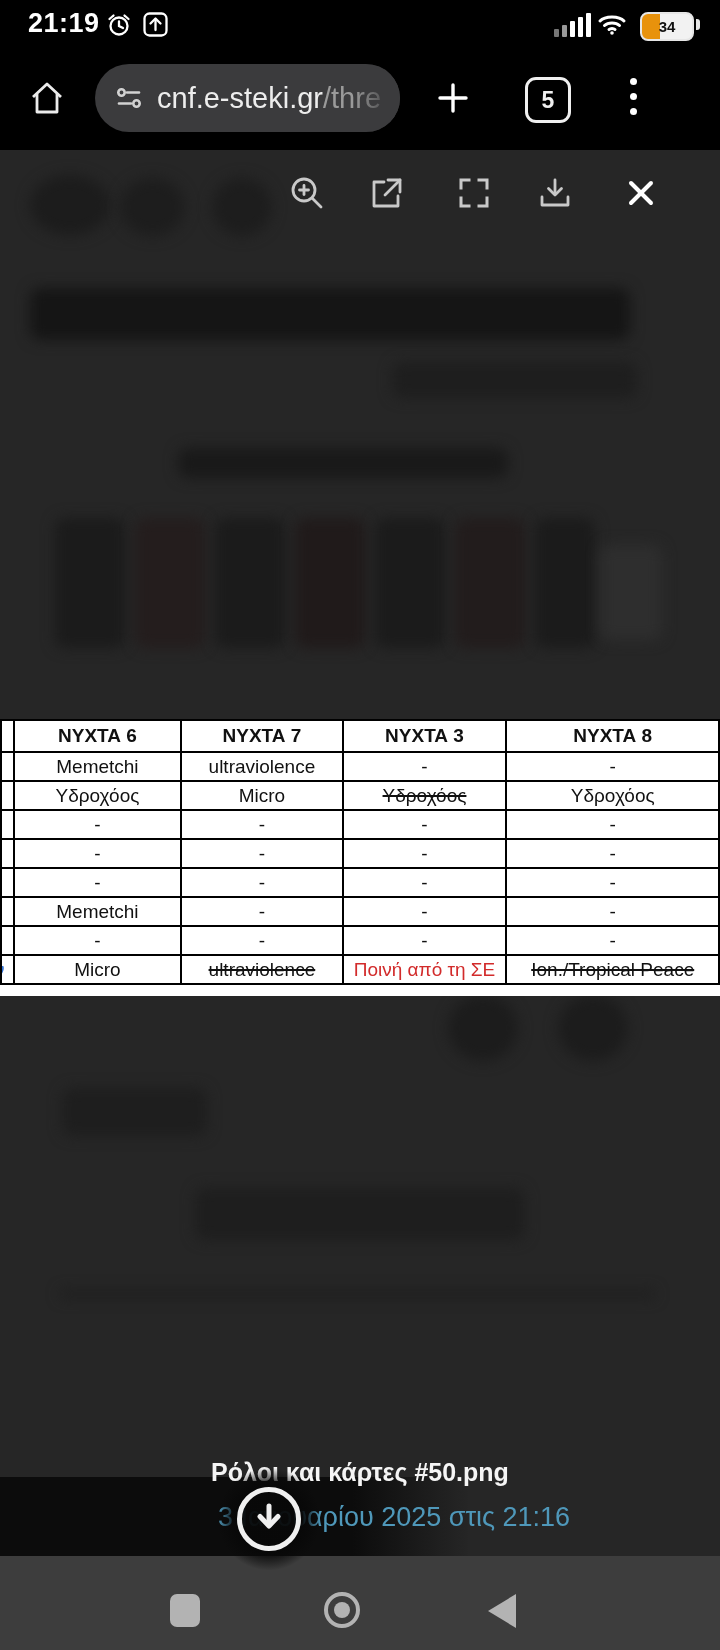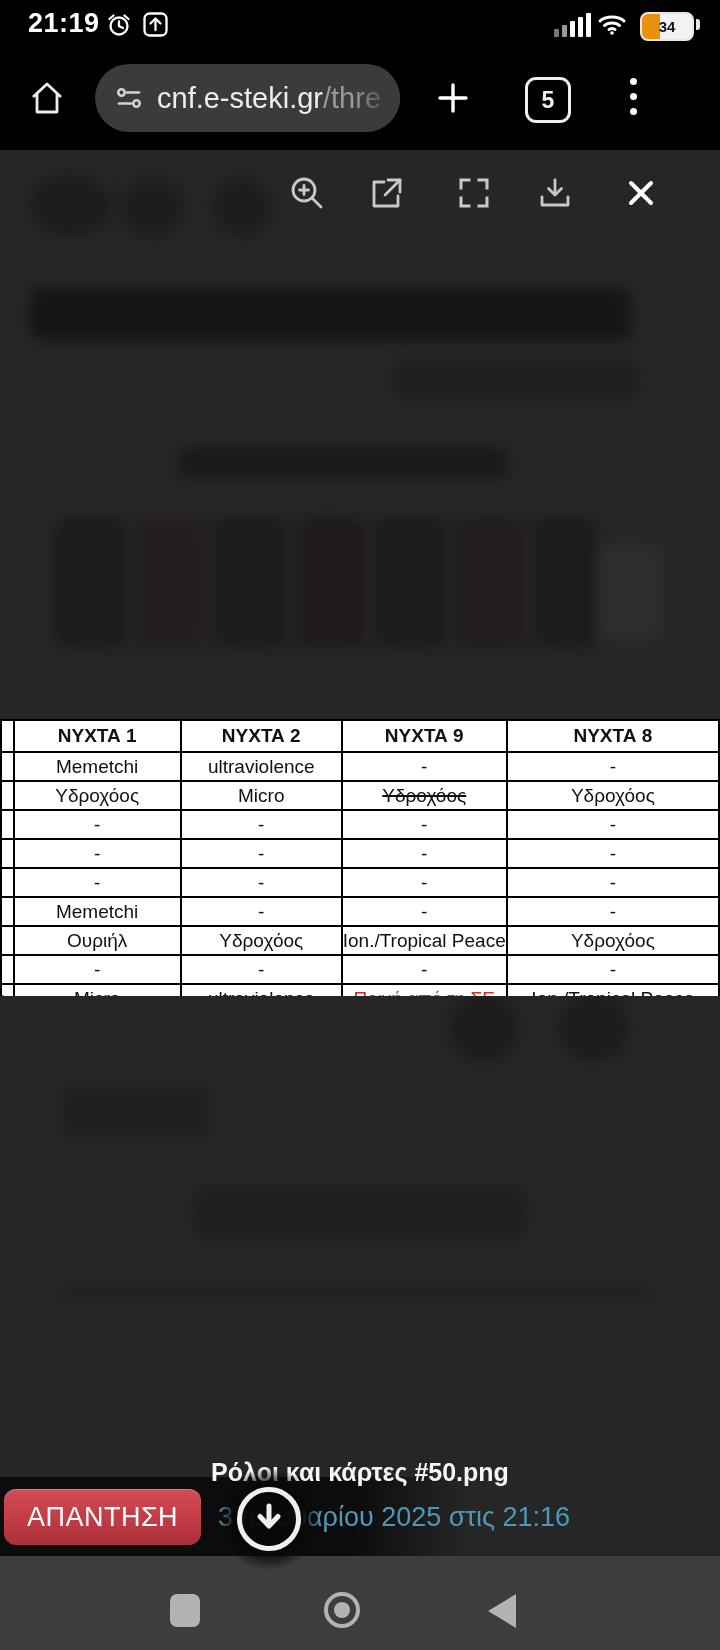--- a/index.html
+++ b/index.html
@@ -227,23 +227,23 @@
       <colgroup>
           <col style="width: 13px;">
           <col style="width: 172px;">
           <col style="width: 164px;">
           <col style="width: 165px;">
           <col style="width: 215px;">
         </colgroup>
       <thead>
           <tr>
             <th class="sliver"></th>
-            <th>ΝΥΧΤΑ 1</th>
-            <th>ΝΥΧΤΑ 2</th>
-            <th>ΝΥΧΤΑ 9</th>
+            <th>ΝΥΧΤΑ 6</th>
+            <th>ΝΥΧΤΑ 7</th>
+            <th>ΝΥΧΤΑ 3</th>
             <th>ΝΥΧΤΑ 8</th>
           </tr>
         </thead>
       <tbody>
           <tr>
             <td class="sliver"></td>
             <td>Memetchi</td>
             <td>ultraviolence</td>
             <td>-</td>
             <td>-</td>
@@ -275,27 +275,20 @@
             <td>-</td>
             <td>-</td>
             <td>-</td>
           </tr>
           <tr>
             <td class="sliver"></td>
             <td>Memetchi</td>
             <td>-</td>
             <td>-</td>
             <td>-</td>
-          </tr>
-          <tr>
-            <td class="sliver"></td>
-            <td>Ουριήλ</td>
-            <td>Υδροχόος</td>
-            <td>Ion./Tropical Peace</td>
-            <td>Υδροχόος</td>
           </tr>
           <tr>
             <td class="sliver"></td>
             <td>-</td>
             <td>-</td>
             <td>-</td>
             <td>-</td>
           </tr>
           <tr>
             <td class="sliver"><span>ν</span></td>
@@ -303,21 +296,20 @@
             <td class="strike">ultraviolence</td>
             <td class="penalty">Ποινή από τη ΣΕ</td>
             <td class="strike">Ion./Tropical Peace</td>
           </tr>
         </tbody>
     </table>
   </div>
 
   <div class="abs" id="dark-band"></div>
   <div class="abs" id="filename">Ρόλοι και κάρτες #50.png</div>
-  <div class="abs" id="reply-button">ΑΠΑΝΤΗΣΗ</div>
   <div class="abs" id="post-date">3 Ιανουαρίου 2025 στις 21:16</div>
   <div class="abs" id="dl-halo"></div>
   <div class="abs" id="dl-ring">
     <svg width="40" height="40" viewBox="0 0 40 40" fill="none" stroke="currentColor" stroke-width="5" stroke-linecap="round" stroke-linejoin="round">
       <path d="M20 7 V24"></path>
         <path d="M11 17.5 L20 27 L29 17.5"></path>
     </svg>
   </div>
 
   <div class="abs" id="nav-bar"></div>

